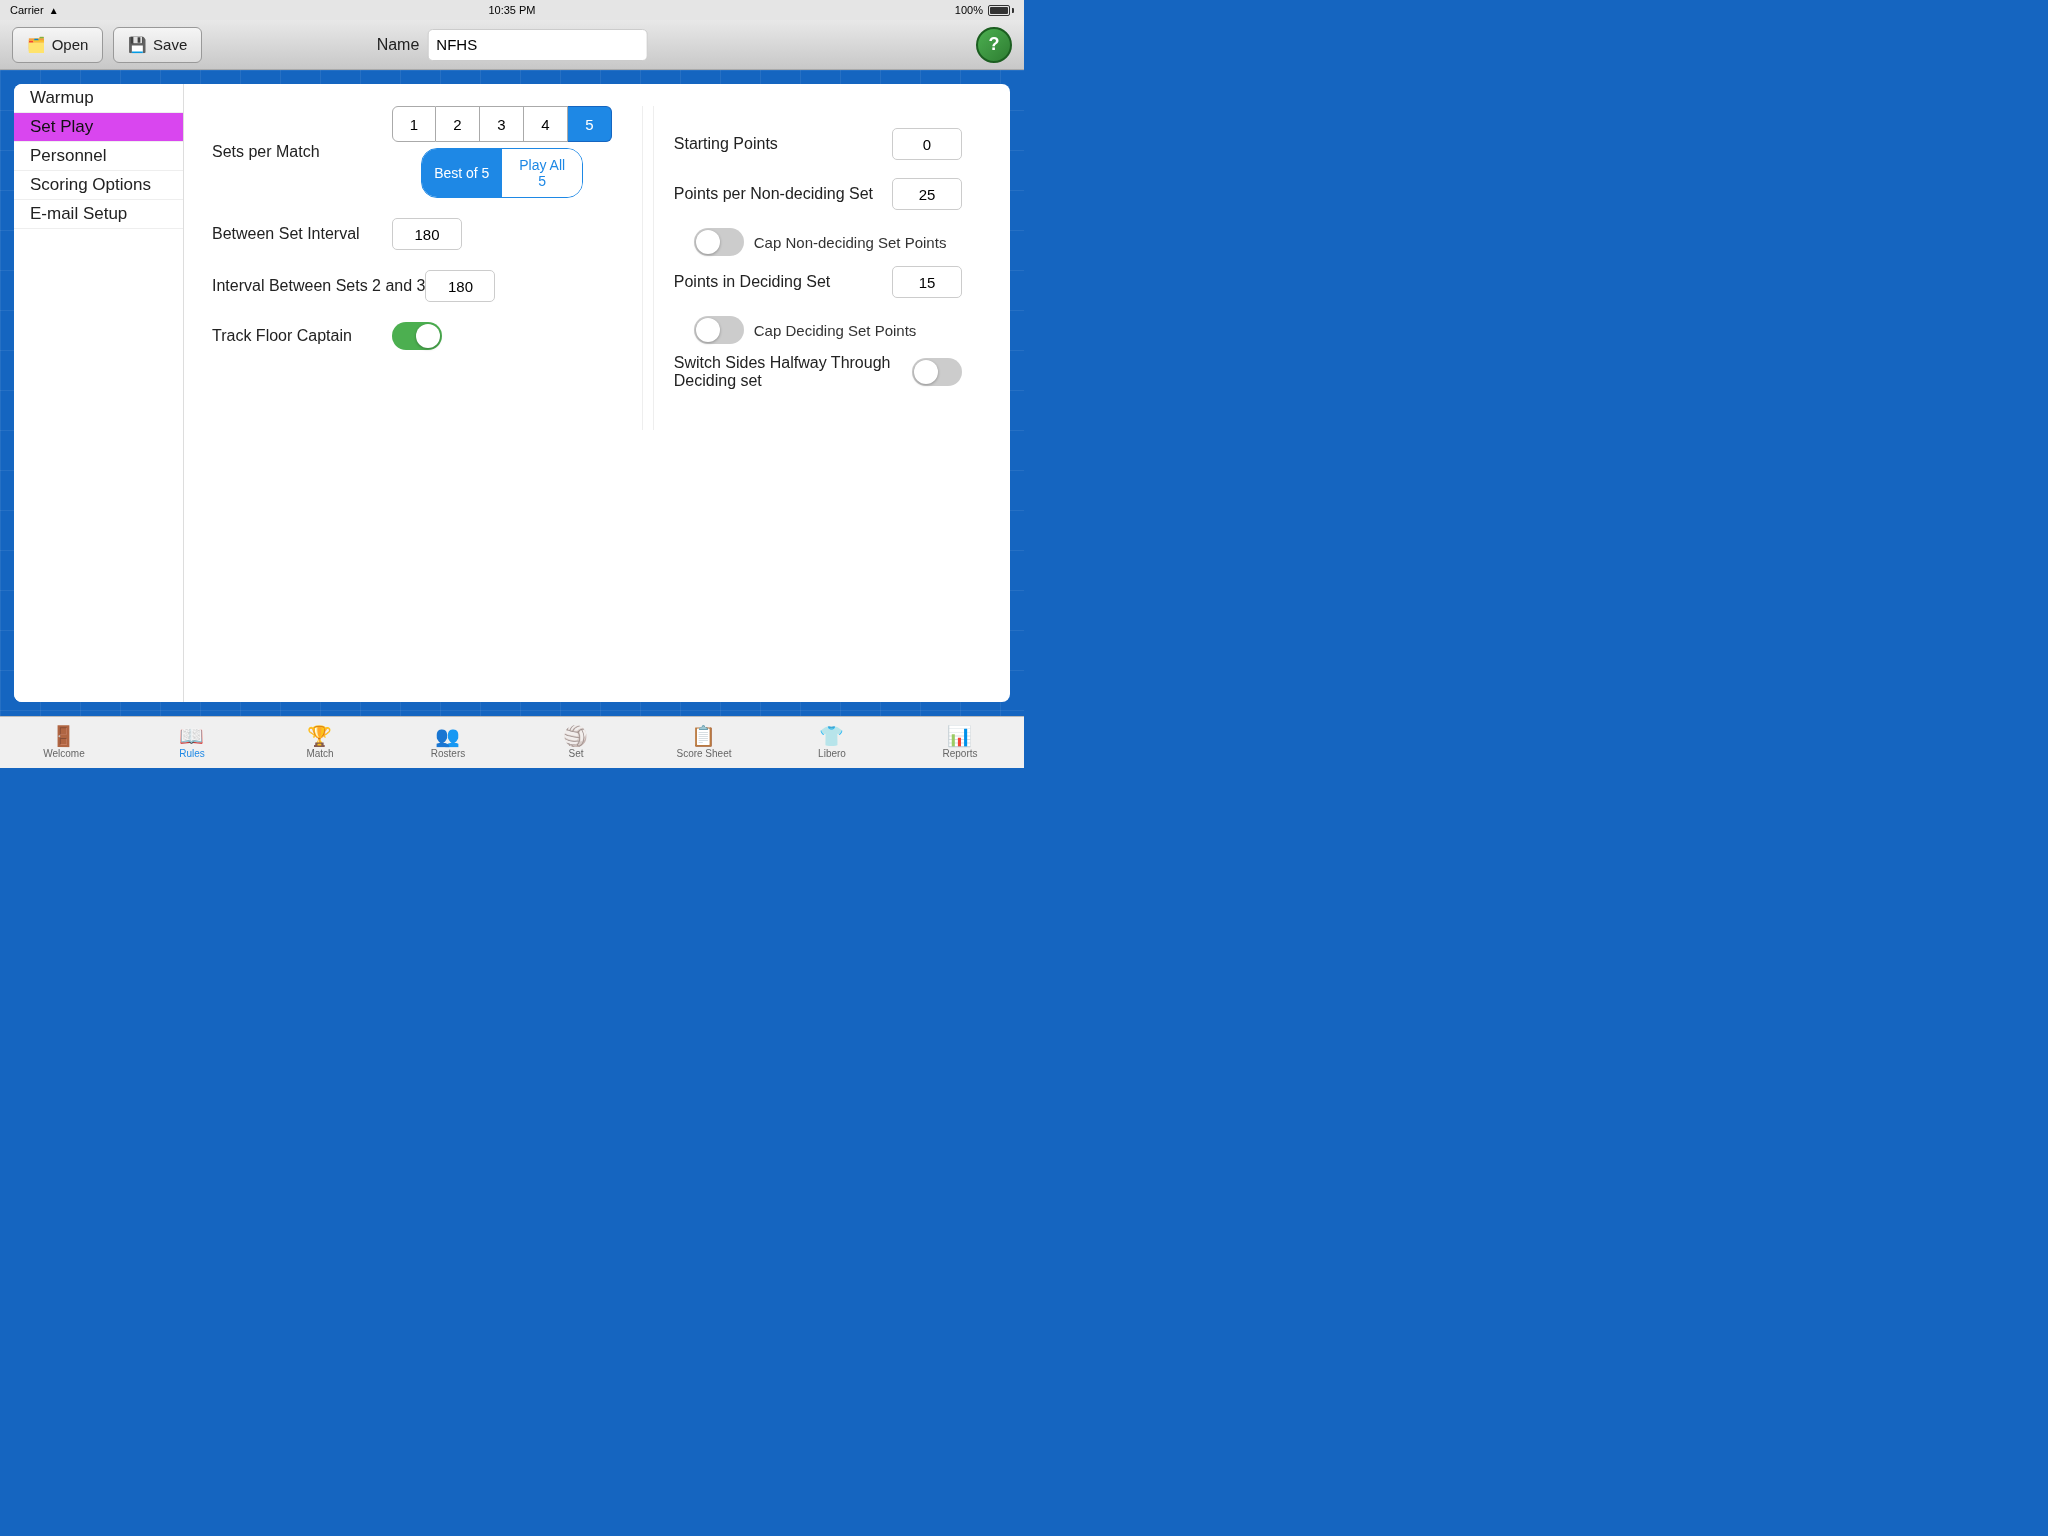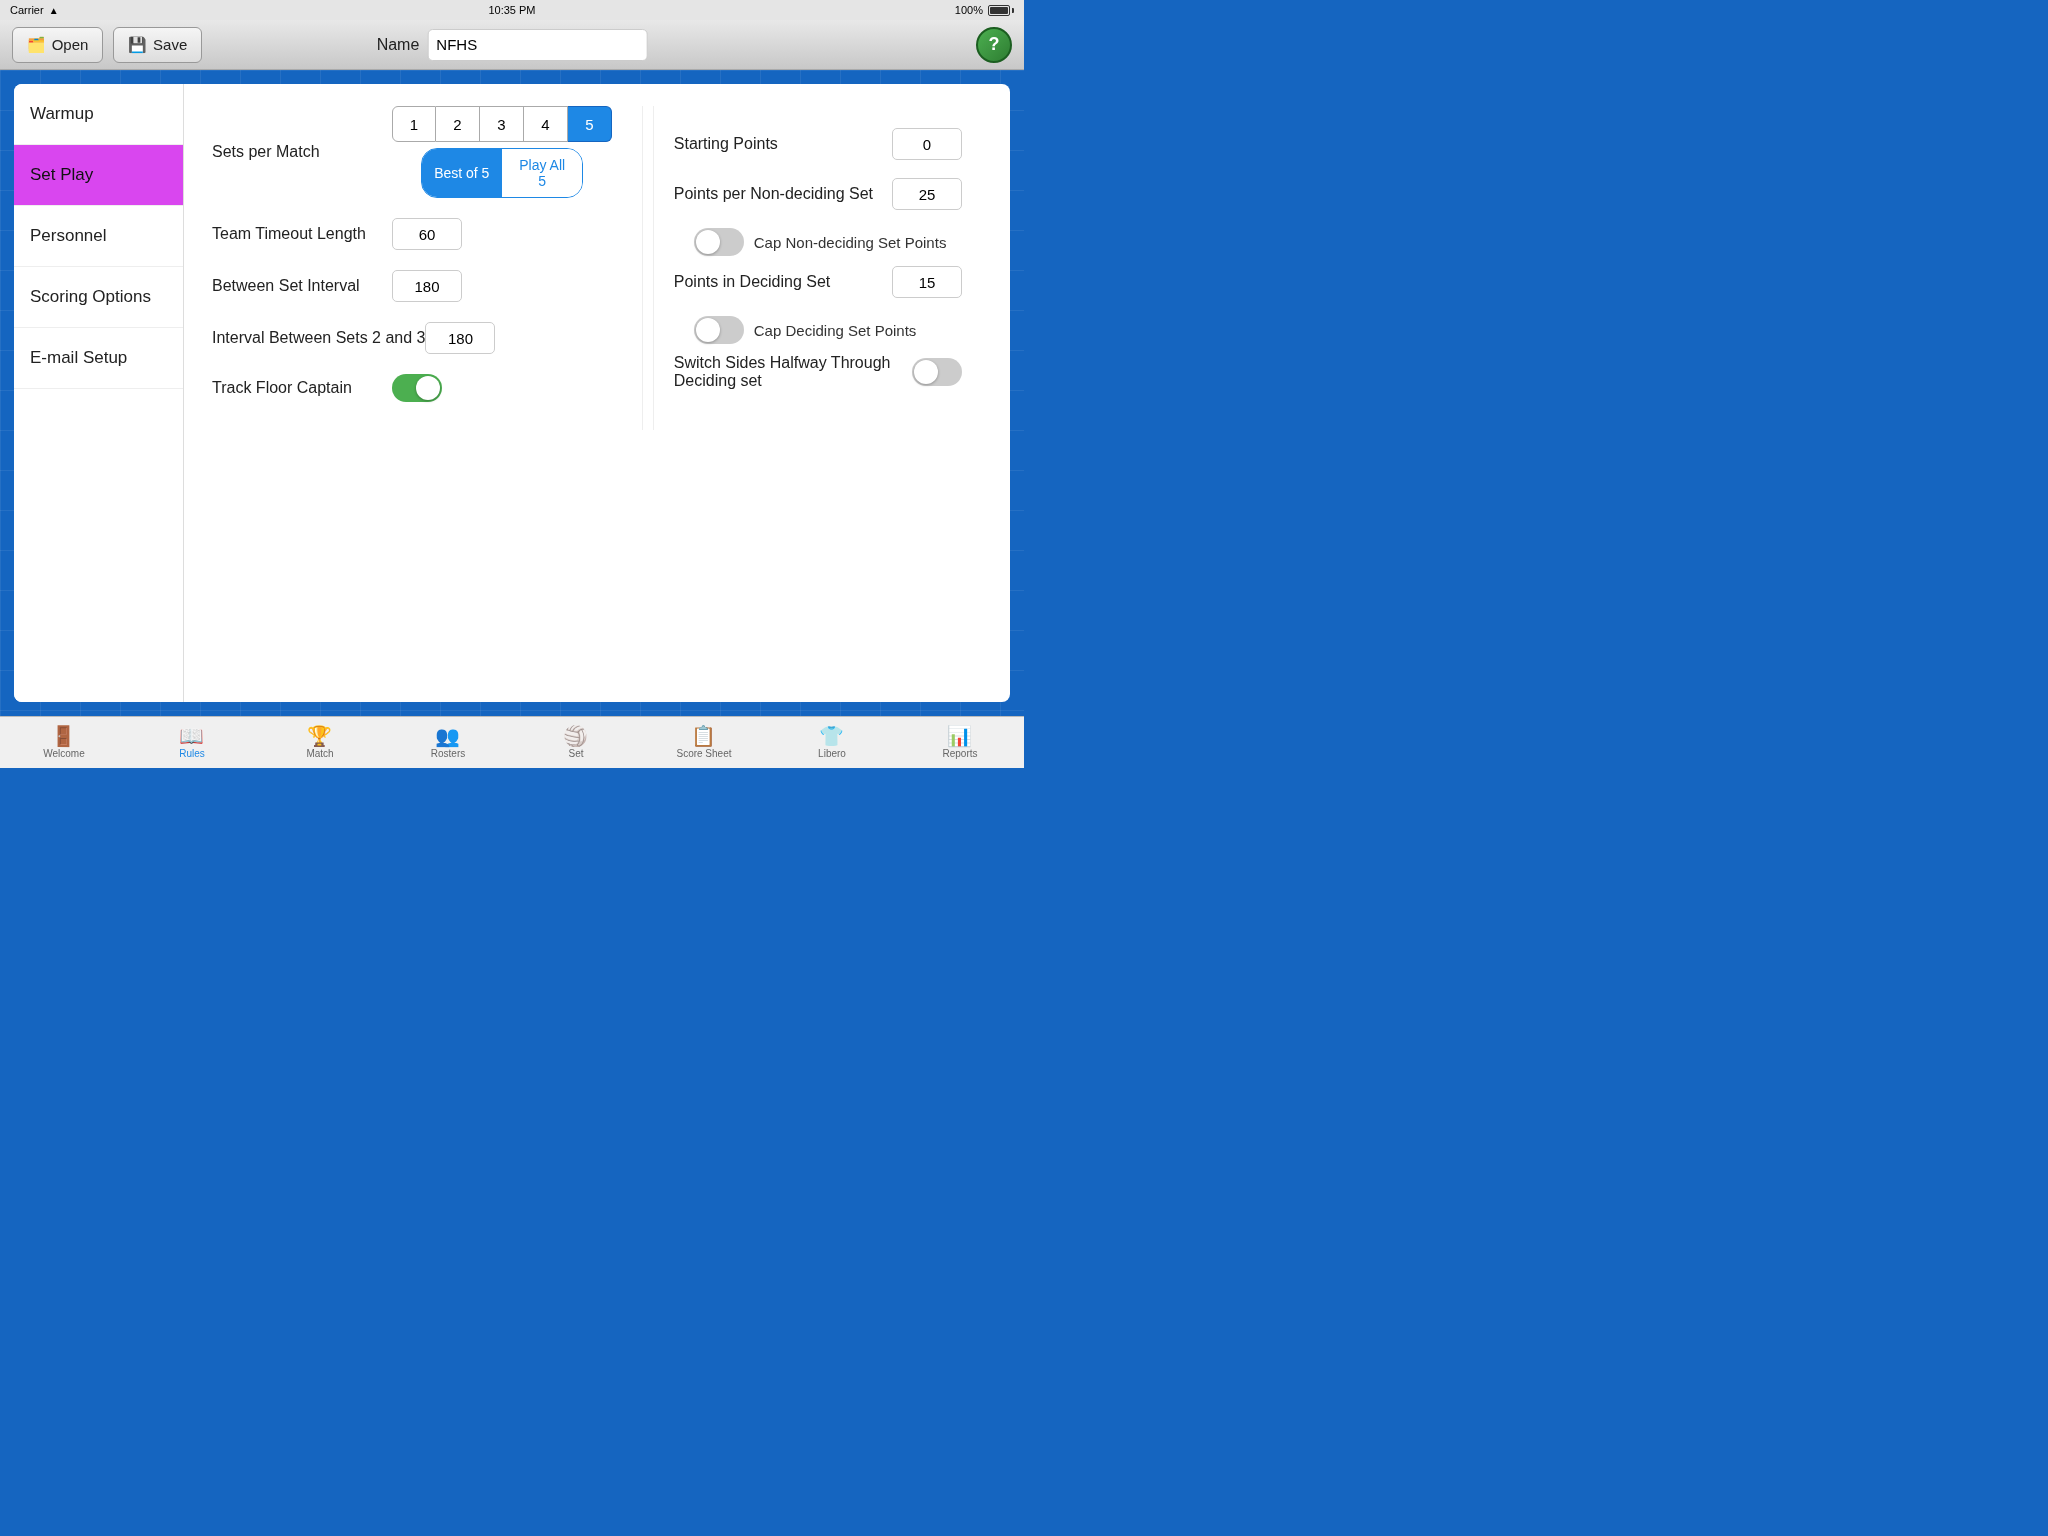--- a/index.html
+++ b/index.html
@@ -125,21 +125,21 @@
     }
 
     
     .sidebar {
       width: 170px;
       background: white;
       border-right: 1px solid #ddd;
       flex-shrink: 0;
     }
     .sidebar-item {
-      padding: 20px 16px;
+      padding: 4px 16px;
       font-size: 17px;
       color: #222;
       cursor: pointer;
       border-bottom: 1px solid #eee;
     }
     .sidebar-item.active {
       background: #d946ef;
       color: #111;
     }
 
@@ -345,24 +345,20 @@
                 <button class="play-mode-btn active">
                   <span>Best of 5</span>
                 </button>
                 <button class="play-mode-btn">
                   <span>Play All 5</span>
                 </button>
               </div>
             </div>
           </div>
 
-          <div class="row">
-            <span class="row-label">Team Timeout Length</span>
-            <input class="input-field" type="text" value="60" style="">
-          </div>
 
           <div class="row">
             <span class="row-label">Between Set Interval</span>
             <input class="input-field" type="text" value="180" style="">
           </div>
 
           <div class="row">
             <span class="row-label">Interval Between Sets 2 and 3</span>
             <input class="input-field" type="text" value="180" style="">
           </div>

